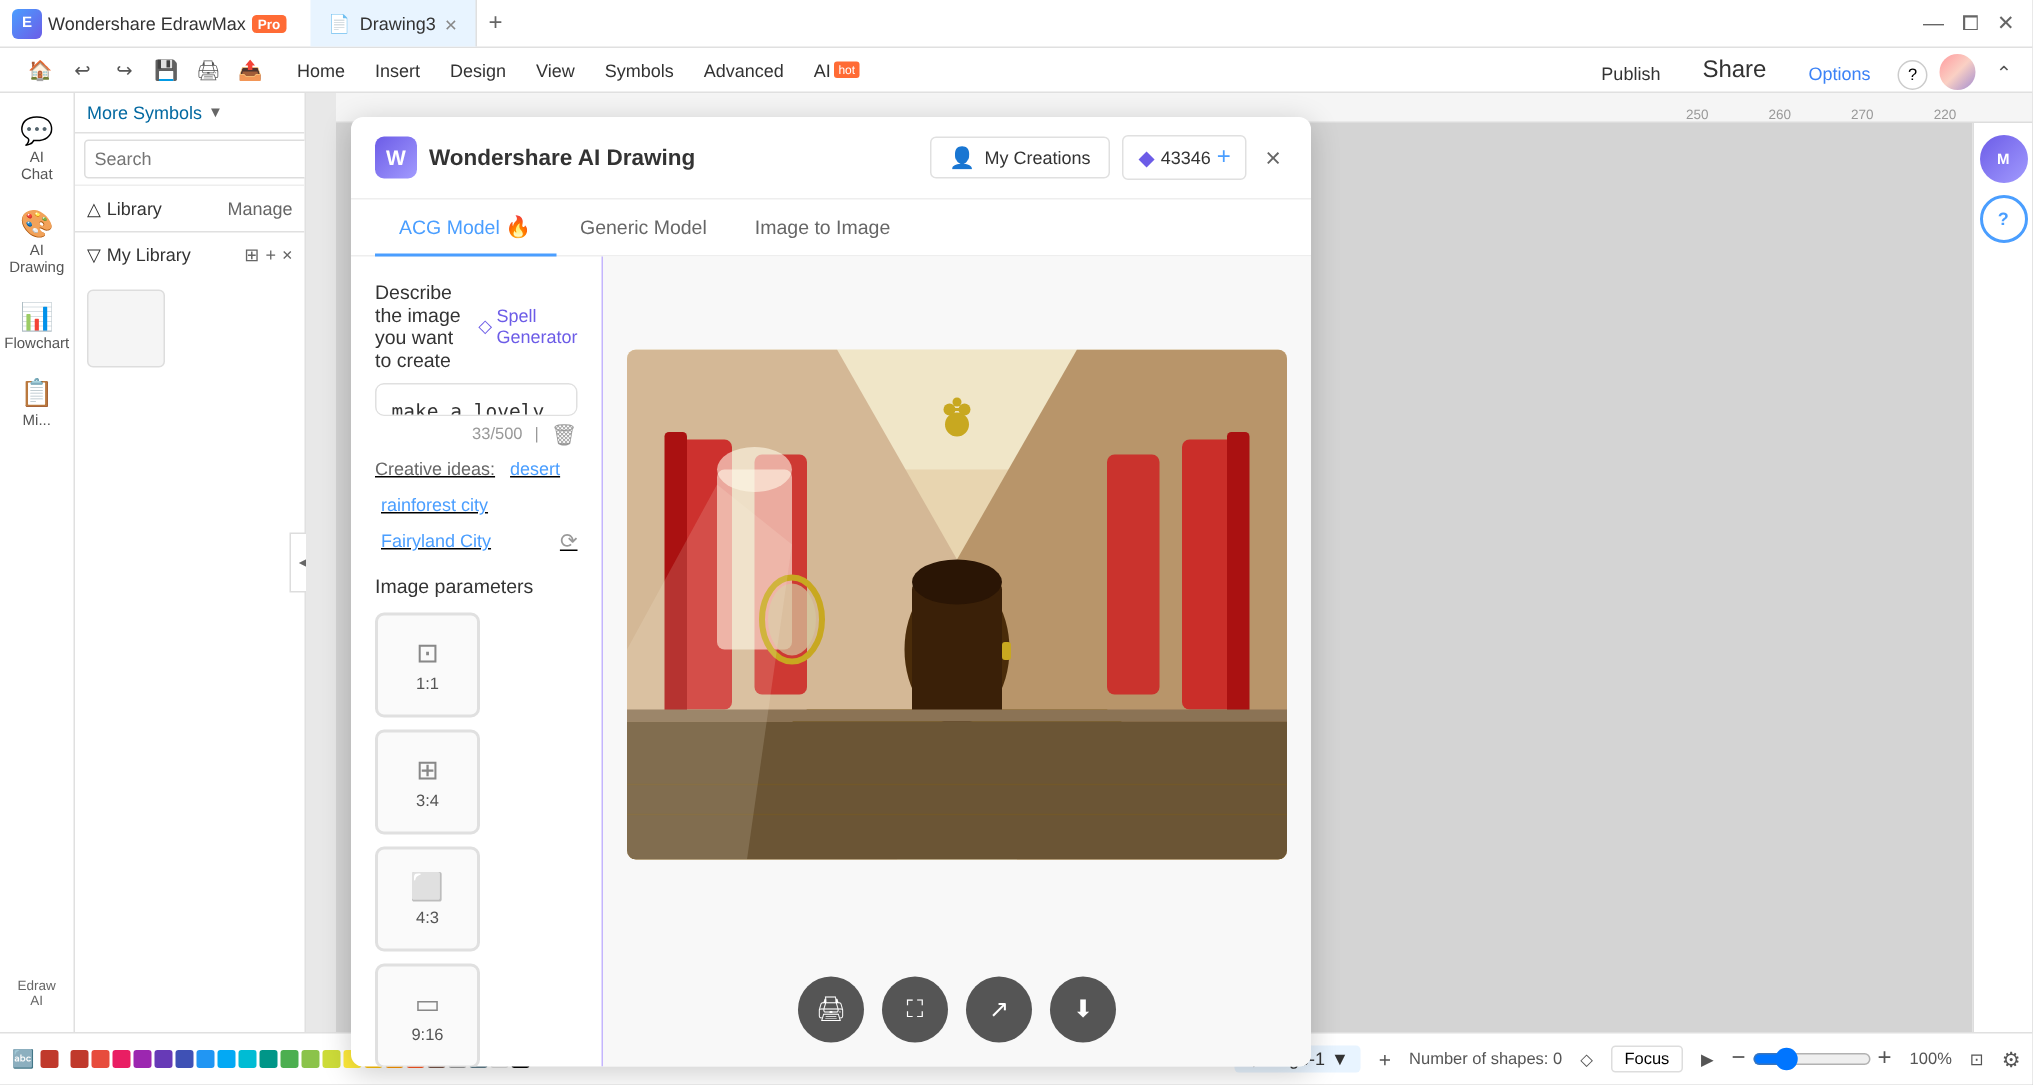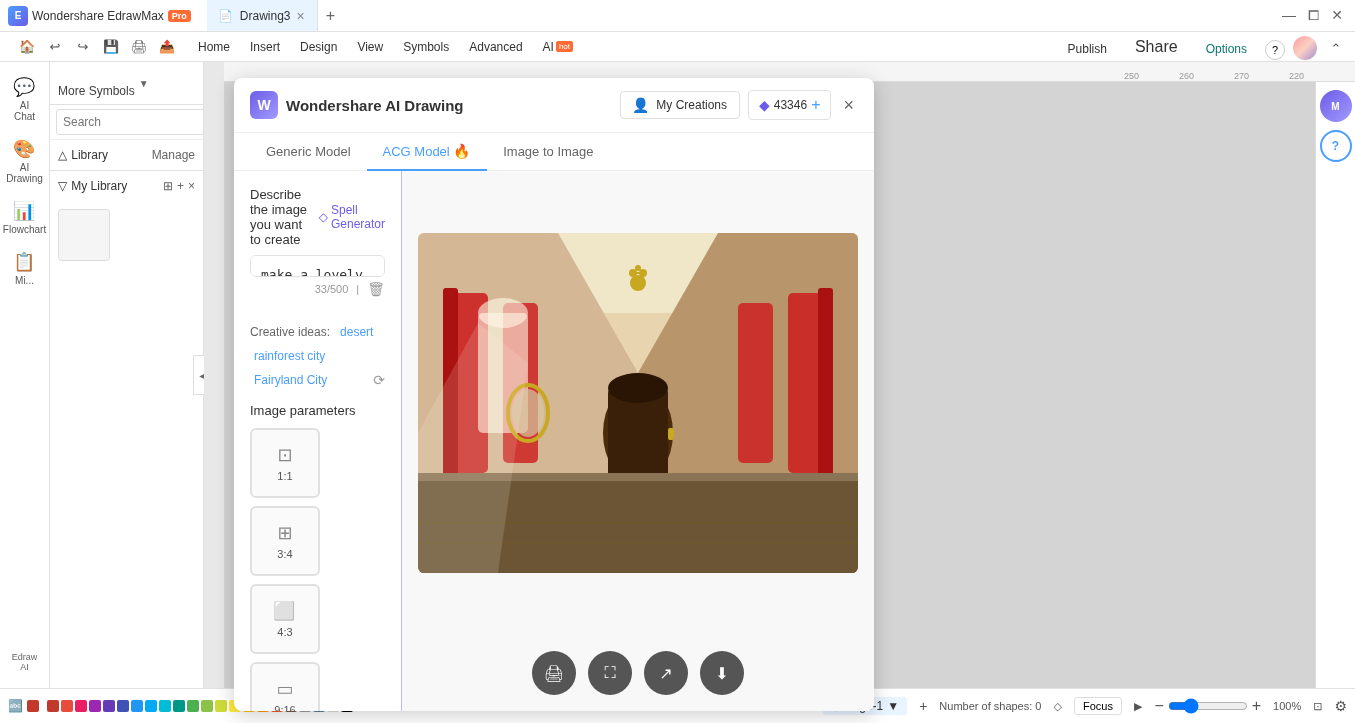--- a/index.html
+++ b/index.html
@@ -84,21 +84,21 @@
       background: #ff6b35;
       color: white;
       font-size: 8px;
       padding: 1px 3px;
       border-radius: 2px;
       margin-left: 2px;
     }
     .menu-right { margin-left: auto; display: flex; align-items: flex-end; gap: 8px; }
     .publish-btn { padding: 4px 10px; font-size: 12px; color: #333; cursor: pointer; }
     .share-btn { padding: 4px 10px; font-size: 16px; color: #333; cursor: pointer; }
-    .options-btn { padding: 4px 10px; font-size: 12px; color: #0f766e; cursor: pointer; }
+    .options-btn { padding: 4px 10px; font-size: 12px; color: #3b82f6; cursor: pointer; }
     .help-btn { width: 20px; height: 20px; border-radius: 50%; border: 1px solid #ccc; display: flex; align-items: center; justify-content: center; font-size: 11px; cursor: pointer; }
     .user-avatar { width: 24px; height: 24px; border-radius: 50%; background: linear-gradient(135deg, #ff9a9e, #fad0c4, #a18cd1); }
 
     
     .left-sidebar {
       position: absolute;
       top: 62px; left: 0;
       width: 204px;
       bottom: 35px;
       background: #fff;
@@ -333,25 +333,26 @@
       align-items: center;
       gap: 8px;
       margin-top: 4px;
       font-size: 11px;
       color: #999;
     }
     .char-count { color: #999; }
     .clear-btn { color: #999; cursor: pointer; font-size: 14px; }
 
     .creative-ideas {
-      margin-top: 26px;
+      margin-top: 6px;
       display: flex;
       align-items: center;
       gap: 6px;
       flex-wrap: wrap;
+      text-decoration: underline;
     }
     .creative-label { font-size: 12px; color: #666; }
     .idea-tag {
       font-size: 12px;
       color: #4a9eff;
       cursor: pointer;
       padding: 2px 4px;
     }
     .refresh-btn { color: #999; cursor: pointer; font-size: 14px; margin-left: auto; }
 
@@ -555,21 +556,21 @@
         <span class="sidebar-tool-label">Flowchart</span>
       </div>
       <div class="sidebar-tool">
         <span class="icon">📋</span>
         <span class="sidebar-tool-label">Mi...</span>
       </div>
       <div style="margin-top:auto; padding:8px; font-size:9px; color:#666; text-align:center;">Edraw AI</div>
     </div>
     <div class="sidebar-right">
       <div class="sidebar-header">
-        <span style="font-size:12px;color:#404040;margin-right:4px;font-weight:500;margin-top:16px;">More Symbols</span>
+        <span style="font-size:12px;color:#0369a1;margin-right:4px;font-weight:500;">More Symbols</span>
         <span style="font-size:10px;color:#666;">▼</span>
       </div>
       <div style="display:flex;padding:4px 6px;border-bottom:1px solid #eee;">
         <input class="search-input" type="text" placeholder="Search" style="">
 
       </div>
       <div class="library-section">
         <div class="library-header">
           <span class="library-title">
             <span>△</span>
@@ -633,26 +634,26 @@
         <div class="points-display">
           <span class="points-icon">◆</span>
           <span>43346</span>
           <span class="add-points">+</span>
         </div>
         <span class="close-btn">×</span>
       </div>
     </div>
 
     <div class="ai-tabs">
-      <div class="ai-tab">
-        <span>Generic Model</span>
-      </div>
       <div class="ai-tab active">
         <span>ACG Model</span>
         <span class="hot-flame">🔥</span>
+      </div>
+      <div class="ai-tab">
+        <span>Generic Model</span>
       </div>
       <div class="ai-tab">
         <span>Image to Image</span>
       </div>
     </div>
 
     <div class="ai-panel-body">
 
       <div class="ai-left-panel">
         <div class="describe-label">

